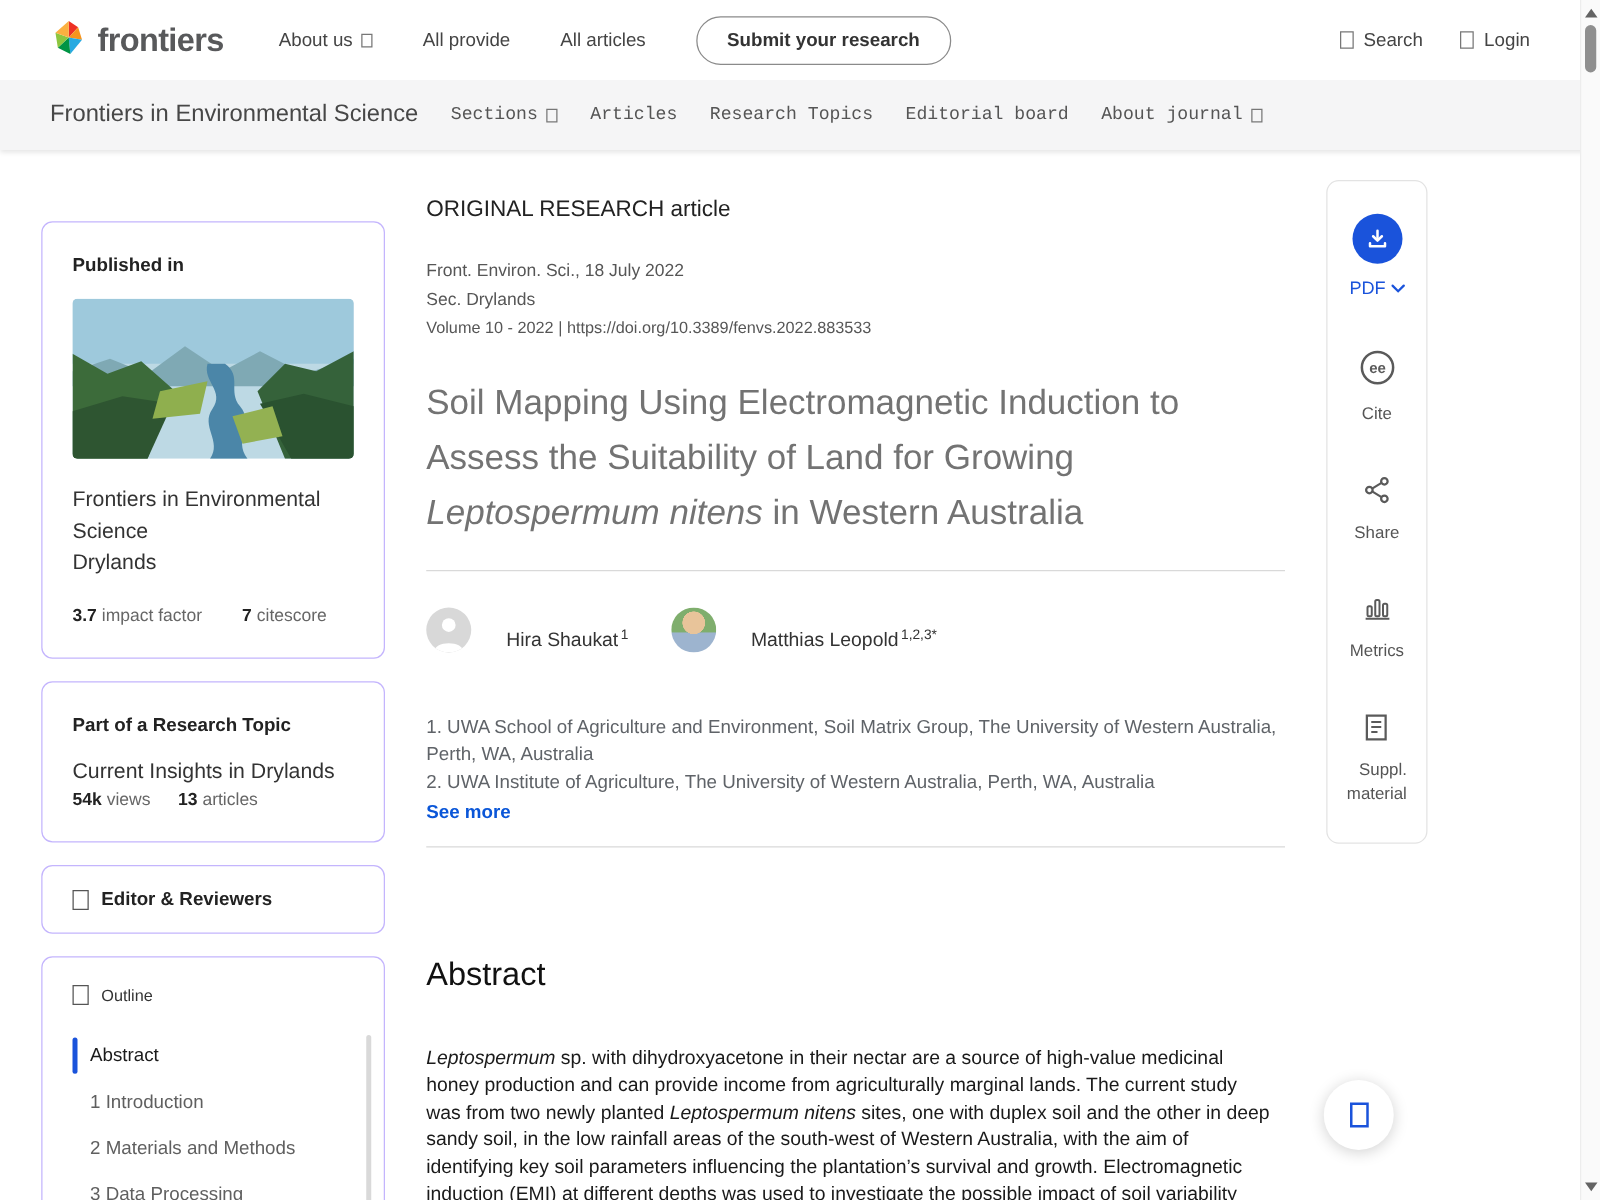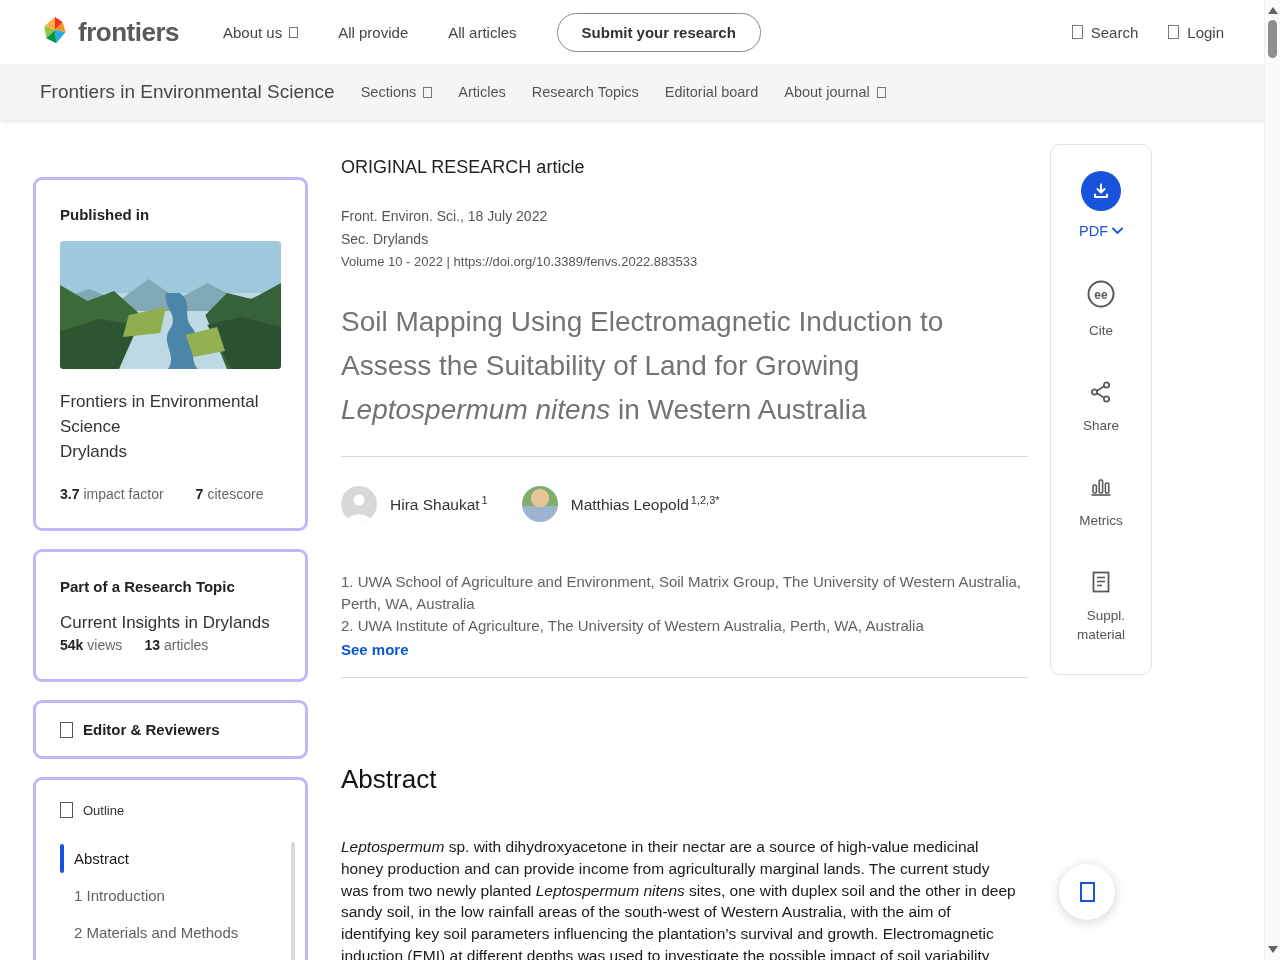--- a/index.html
+++ b/index.html
@@ -20,30 +20,30 @@
   .tofu.caret { width:9px; height:11px; margin-left:7px; }
   .tofu.mid { width:11px; height:14px; margin-right:8px; }
   .tofu.big { width:13px; height:16px; margin-right:10px; border-color:#555; }
   .tofu.blue { width:15px; height:20px; border:2px solid #1a53db; }
 
   
   .journalbar { height:56px; background:#f5f5f6; display:flex; align-items:center;
     padding:0 40px; box-shadow:0 2px 4px rgba(0,0,0,0.10); position:relative; z-index:2; }
   .journal-title { font-size:19px; color:#474747; margin-right:26px; cursor:pointer; }
   .journal-nav { display:flex; align-items:center; gap:26px; }
-  .journal-link { font-size:14.5px; color:#555; cursor:pointer; display:flex; align-items:center; }
+  .journal-link { font-size:14.5px; color:#555; cursor:pointer; display:flex; align-items:center;font-family:Liberation Mono, monospace; }
 
   
   .content { display:flex; align-items:flex-start; padding:24px 0 0 33px; }
   .sidebar { width:275px; margin-top:33px; flex:none; }
   .main { width:687px; margin-left:33px; margin-top:13px; flex:none; }
-  .rail { width:102px; margin-left:22px; flex:none; }
-
-  
-  .card { border:3px solid #c4b5fd; border-radius:9px; background:#fff;
+  .rail { width:81px; margin-left:33px; flex:none; }
+
+  
+  .card { border:1px solid #c4b5fd; border-radius:9px; background:#fff;
     padding:26px 24px; margin-bottom:18px; }
   .card h3 { font-size:15px; font-weight:bold; color:#222; }
   .pub-img { width:100%; height:128px; border-radius:4px; margin-top:18px; display:block; }
   .pub-journal { font-size:17px; color:#333; line-height:25px; margin-top:20px; cursor:pointer; }
   .pub-section { font-size:17px; color:#333; line-height:25px; }
   .stats { display:flex; gap:32px; margin-top:22px; font-size:14px; color:#666; }
   .stats b { color:#222; margin-right:4px; }
   .rt-title { font-size:17px; color:#333; margin-top:18px; cursor:pointer; }
   .rt-stats { display:flex; gap:22px; margin-top:4px; font-size:14px; color:#666; }
   .rt-stats b { color:#222; margin-right:4px; }
@@ -61,21 +61,21 @@
     background:#d9d9d9; border-radius:2px; }
 
   
   .art-type { font-size:18px; color:#222; }
   .art-meta { margin-top:27px; font-size:14px; color:#565656; line-height:23px; }
   .art-vol { font-size:13px; color:#565656; margin-top:3px; }
   .art-title { margin-top:31px; font-size:28px; line-height:44px; color:#737373; font-weight:normal; }
   .art-title .sp-italic { font-style:italic; }
   .divider { border-top:1px solid #d9d9d9; margin-top:24px; }
   .authors { display:flex; align-items:center; gap:34px; margin-top:29px; }
-  .author { display:flex; align-items:center; gap:13px; cursor:pointer; }
+  .author { display:flex; align-items:flex-end; gap:28px; cursor:pointer; }
   .avatar { width:36px; height:36px; border-radius:50%; background:#d8d8d8; overflow:hidden;
     display:flex; align-items:flex-end; justify-content:center; flex:none; }
   .avatar.photo { background:
     radial-gradient(circle at 50% 34%, #e8c49a 0 30%, rgba(0,0,0,0) 31%),
     linear-gradient(180deg, #7fae6d 0 55%, #9db4cf 56%); }
   .author-name { font-size:15.5px; color:#333; }
   .author-name sup { font-size:11px; color:#333; margin-left:2px; }
   .affils { margin-top:49px; font-size:15px; color:#5f6368; line-height:22px; }
   .see-more { font-size:15px; font-weight:bold; color:#0a56d8; margin-top:2px; cursor:pointer; }
   .abstract-h { margin-top:86px; font-size:26px; color:#111; font-weight:normal; }

